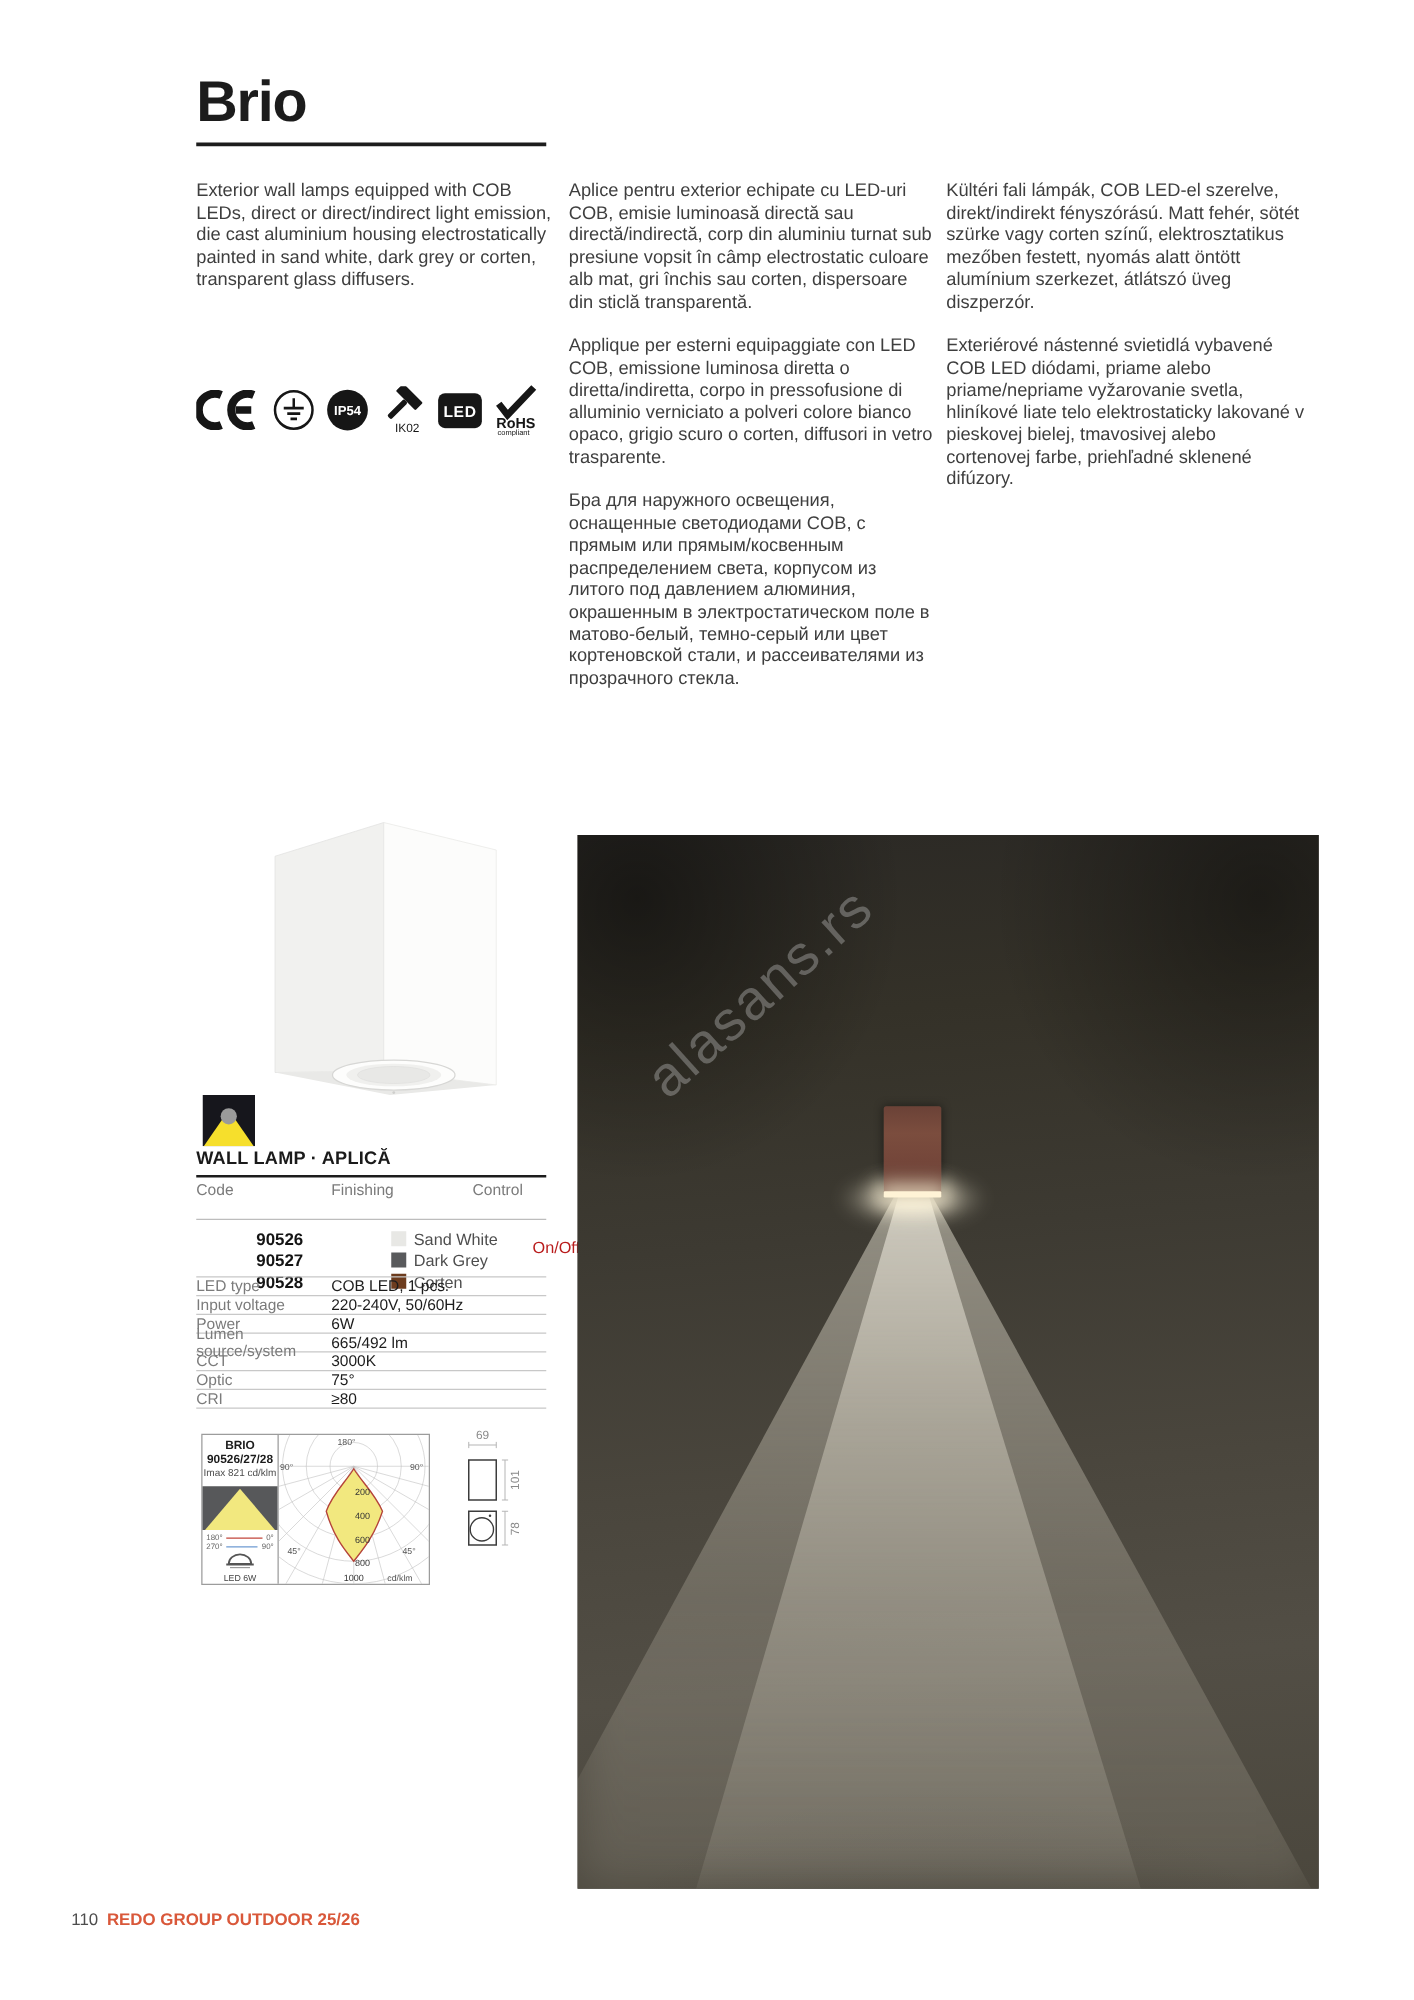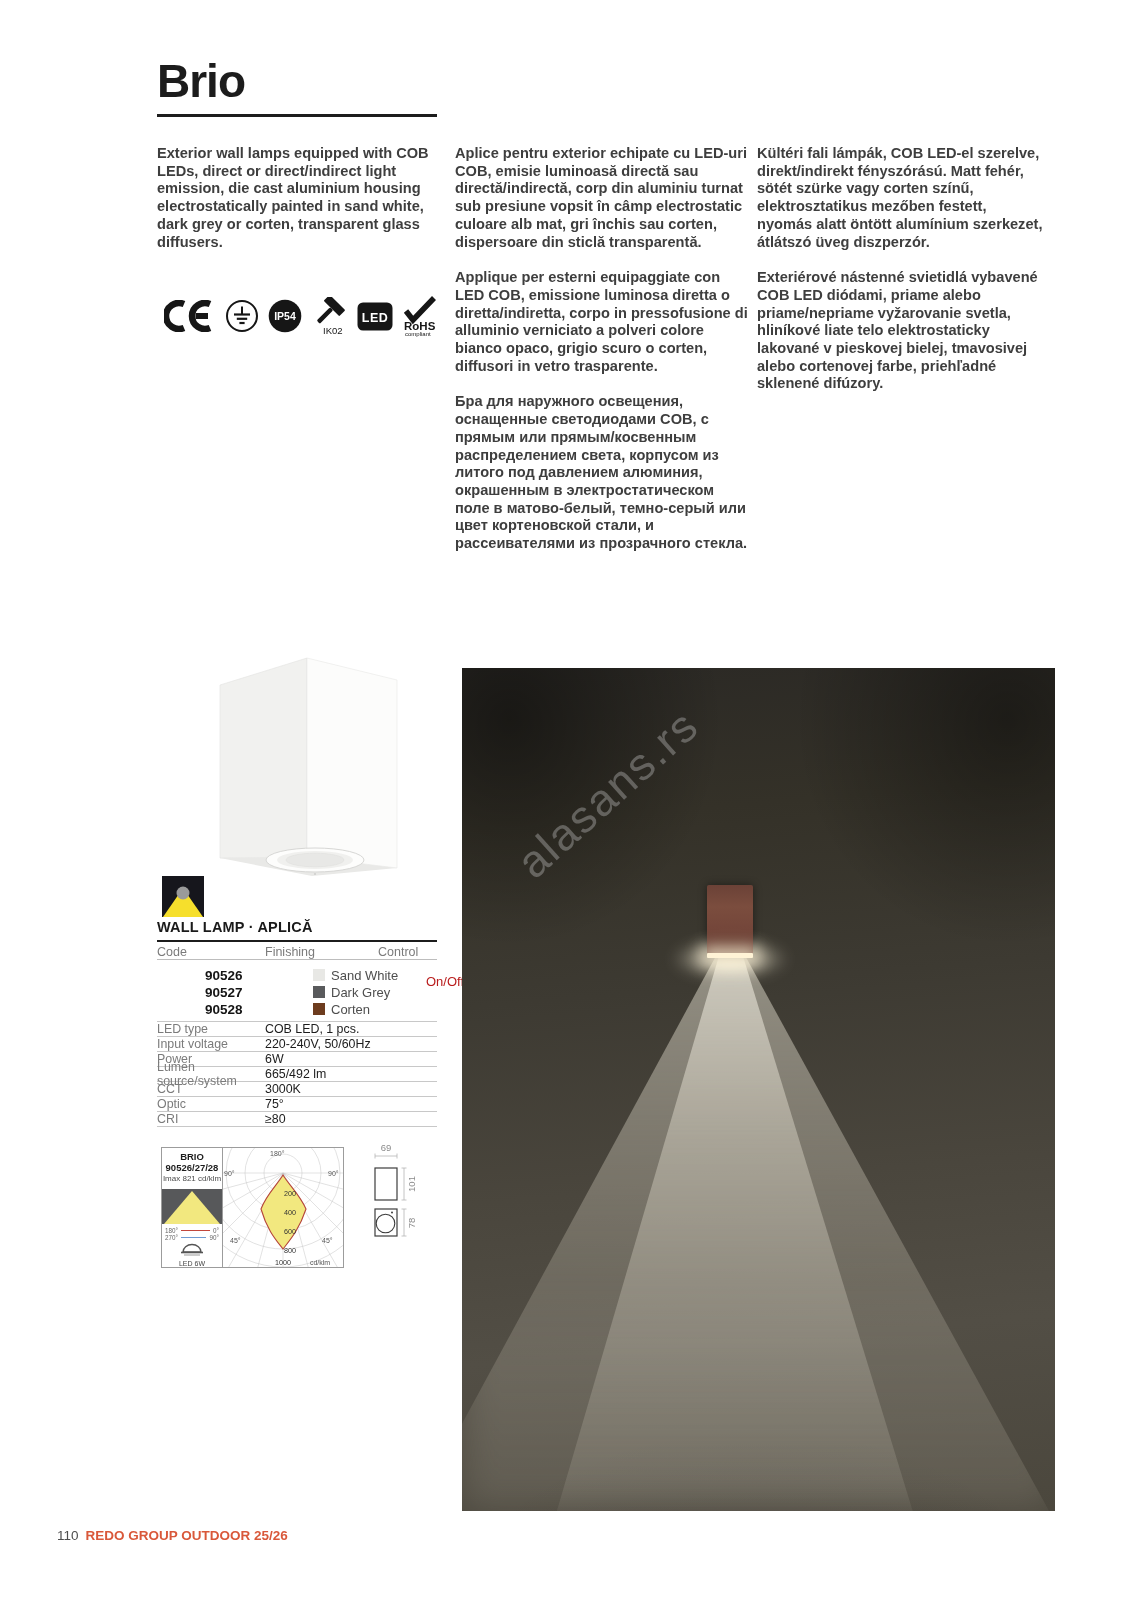--- a/index.html
+++ b/index.html
@@ -6,37 +6,37 @@
   html,body { background:#ffffff; }
   body { font-family:"Liberation Sans", sans-serif; color:#3d3d3d; }
   .page { position:relative; width:1131px; height:1600px; background:#fff; overflow:hidden; }
 
   
   .title { position:absolute; left:157px; top:54px; font-size:46px; font-weight:bold; letter-spacing:-1px; color:#1c1c1c; }
   .title-rule { position:absolute; left:157px; top:114px; width:280px; height:3px; background:#1d1d1d; }
 
   
   .col { position:absolute; top:145px; font-size:14.6px; line-height:17.7px; color:#3e3e3e; }
-  .col p { margin:0 0 18px 0;font-weight:bold; }
+  .col p { margin:0 0 18px 0; }
   .col1 { left:157px; width:288px; }
   .col2 { left:455px; width:293px; }
   .col3 { left:757px; width:287px; }
 
   
-  .certs { position:absolute; left:157px; top:295px; width:290px; display:flex; align-items:center; gap:9px;justify-content:center; }
+  .certs { position:absolute; left:157px; top:307px; width:290px; display:flex; align-items:center; gap:9px; }
   .certs svg { display:block; }
 
   
   .picto { position:absolute; left:162px; top:876px; }
 
   
   .cat-head { position:absolute; left:157px; top:919px; width:280px; font-size:14.5px; font-weight:bold; color:#1a1a1a; letter-spacing:.2px;
               padding-bottom:5px; border-bottom:2.5px solid #1c1c1c; }
   .tbl1 { position:absolute; left:157px; top:945px; width:280px; font-size:12.5px; }
-  .tbl1-head { display:flex; color:#7b7b7b; border-bottom:1px solid #bdbdbd; padding-bottom:0; }
+  .tbl1-head { display:flex; color:#7b7b7b; border-bottom:1px solid #bdbdbd; padding-bottom:16px; }
   .th-code { width:108px; } .th-fin { width:113px; } .th-ctl { width:59px; }
   .tbl1-row { display:flex; align-items:center; height:15.6px; margin-top:1.5px; }
   .td-code { width:108px; font-weight:bold; font-size:13.5px; color:#141414; }
   .td-fin  { width:113px; display:flex; align-items:center; gap:6px; color:#4e4e4e; font-size:13px; }
   .swatch  { width:12px; height:12px; display:inline-block; }
   .ctl-val { position:absolute; left:221px; top:42px; color:#b91c1c; font-size:13px; }
 
   .specs { position:absolute; left:157px; top:1021px; width:280px; border-top:1px solid #c8c8c8; font-size:12.4px; }
   .spec-row { display:flex; height:15px; align-items:center; border-bottom:1px solid #c8c8c8; }
   .spec-label { width:108px; color:#7b7b7b; }

